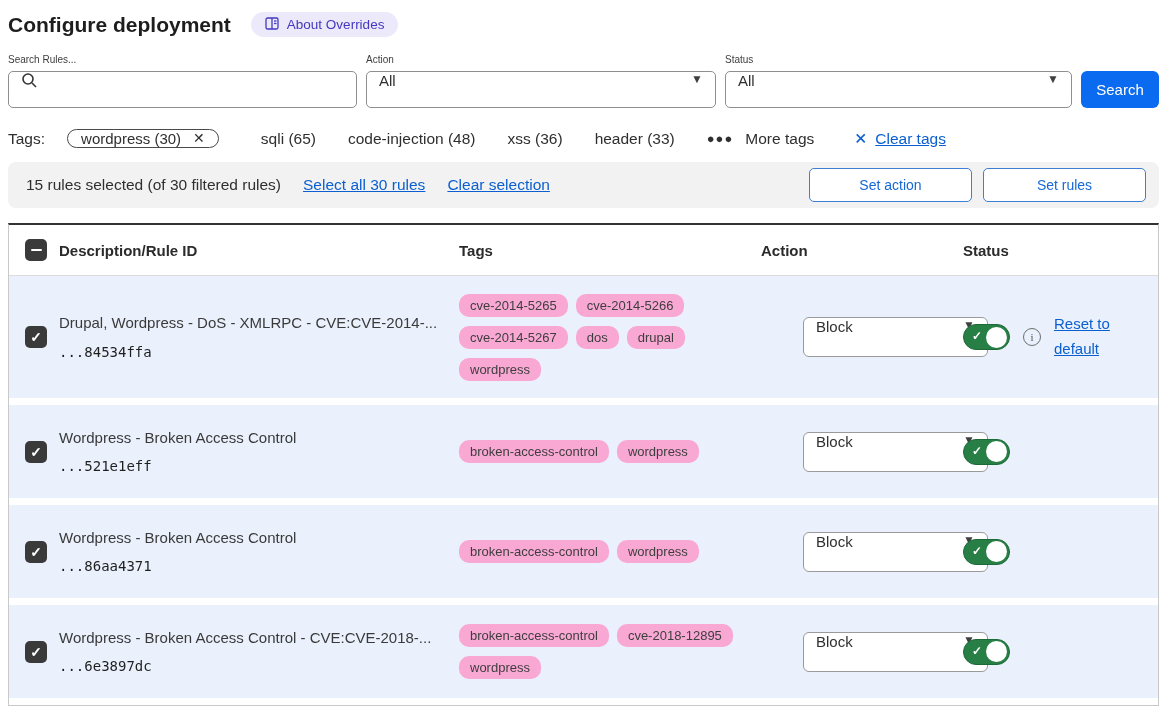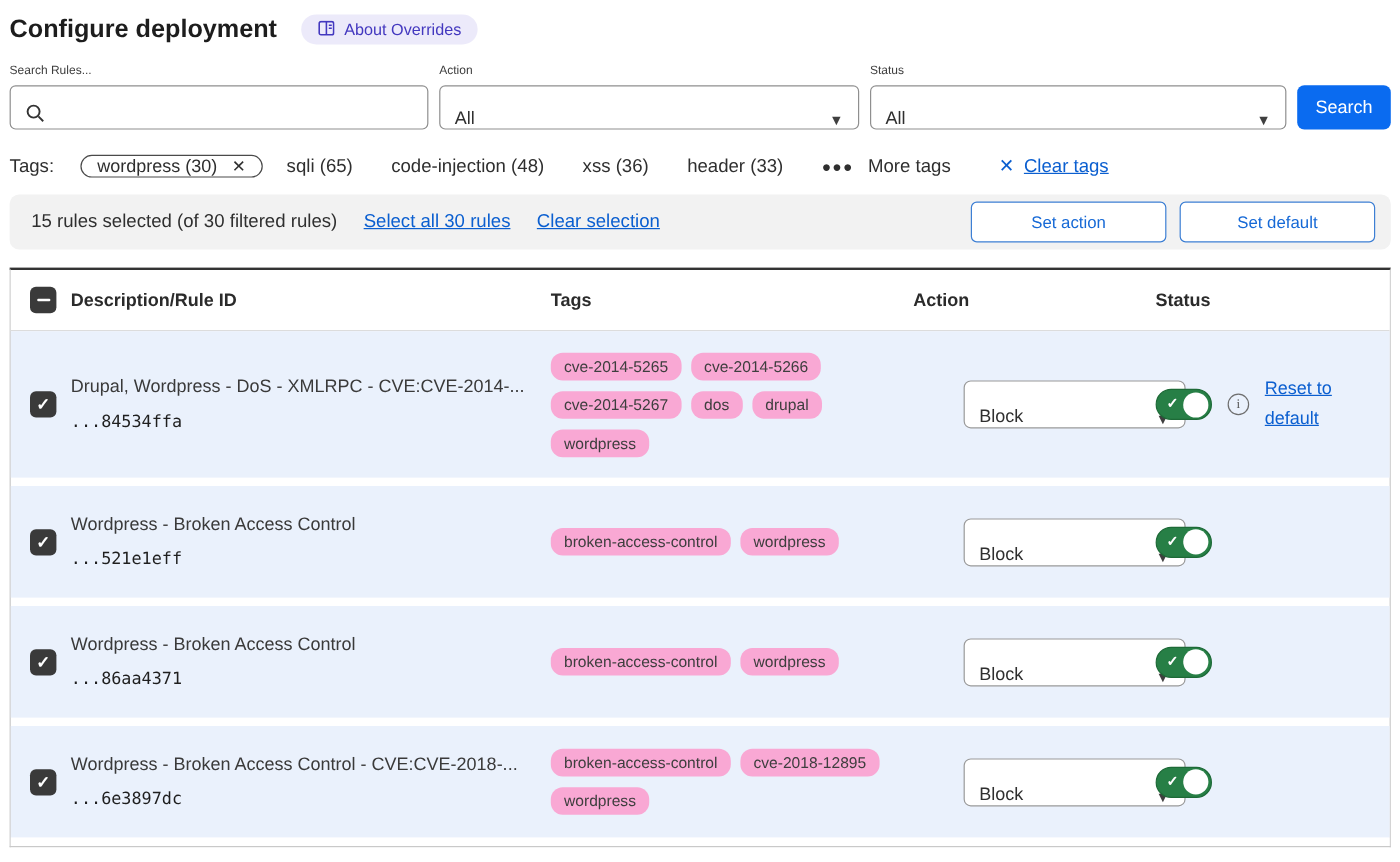--- a/index.html
+++ b/index.html
@@ -12,35 +12,35 @@
   .title { font-size:21px; font-weight:700; color:#1d1d1d; }
   .badge { display:inline-flex; align-items:flex-start; gap:8px;
     background:var(--badge-bg,#eceafa); color:var(--badge-text,#4338bf);
     padding:5px 14px; border-radius:14px; font-size:13.5px; cursor:pointer; }
   .badge svg { display:block; }
 
   
   .filters { display:flex; gap:9px; margin-top:17px; align-items:flex-end; }
   .fgroup label { display:block; font-size:10px; color:#3d3d3d; margin-bottom:6px; }
   .input, .select { height:37px; border:1px solid #8f8f8f; border-radius:5px;
-    background:#fff; display:flex; align-items:flex-end; padding:0 12px; font-size:15px; }
+    background:#fff; display:flex; align-items:flex-start; padding:0 12px; font-size:15px; }
   .w-search { width:349px; } .w-action { width:350px; } .w-status { width:347px; }
   .select { justify-content:space-between; cursor:pointer; }
   .caret { color:#3f3f3f; font-size:12px; }
   .btn-primary { width:88px; height:37px; background:var(--accent,#0a6bf0); color:#fff;
     border:none; border-radius:6px; font-size:15px; cursor:pointer;
     font-family:"Liberation Sans", sans-serif; }
 
   
   .tagsbar { display:flex; align-items:center; margin-top:21px; font-size:15.5px; }
   .tagsbar-label { margin-right:22px; }
   .tag-chip { display:inline-flex; align-items:flex-start; gap:12px; border:1px solid #4a4a4a;
     border-radius:10px; padding:0 13px; font-size:15px; cursor:pointer; }
   .tag-chip .x { font-size:14px; color:#2f2f2f; }
-  .tag-options { display:flex; align-items:center; gap:32px; margin-left:20px; }
+  .tag-options { display:flex; align-items:center; gap:32px; margin-left:42px; }
   .tag-option { cursor:pointer; color:#2f2f2f; }
   .more-tags { display:inline-flex; align-items:center; gap:12px; margin-left:32px; cursor:pointer; }
   .dots { letter-spacing:1px; font-size:13px; color:#2f2f2f; }
   .clear-tags { display:inline-flex; align-items:center; gap:8px; margin-left:40px;
     color:var(--link,#0b5fd0); cursor:pointer; }
   .clear-tags .lbl { text-decoration:underline; }
 
   
   .selbar { margin-top:14px; background:#f2f2f2; border-radius:8px; height:46px;
     display:flex; align-items:center; padding:0 13px 0 18px; font-size:15.5px; }
@@ -159,21 +159,21 @@
       <span class="lbl">Clear tags</span>
     </span>
   </div>
 
   <div class="selbar">
     <span class="summary">15 rules selected (of 30 filtered rules)</span>
     <span class="sel-link">Select all 30 rules</span>
     <span class="sel-link">Clear selection</span>
     <span class="spacer"></span>
     <button class="btn-outline">Set action</button>
-    <button class="btn-outline">Set default</button>
+    <button class="btn-outline">Set rules</button>
   </div>
 
   <div class="table">
     <div class="thead">
       <div class="col-check">
         <span class="checkbox">
             <span class="dash"></span>
           </span>
       </div>
       <div class="col-desc">Description/Rule ID</div>

